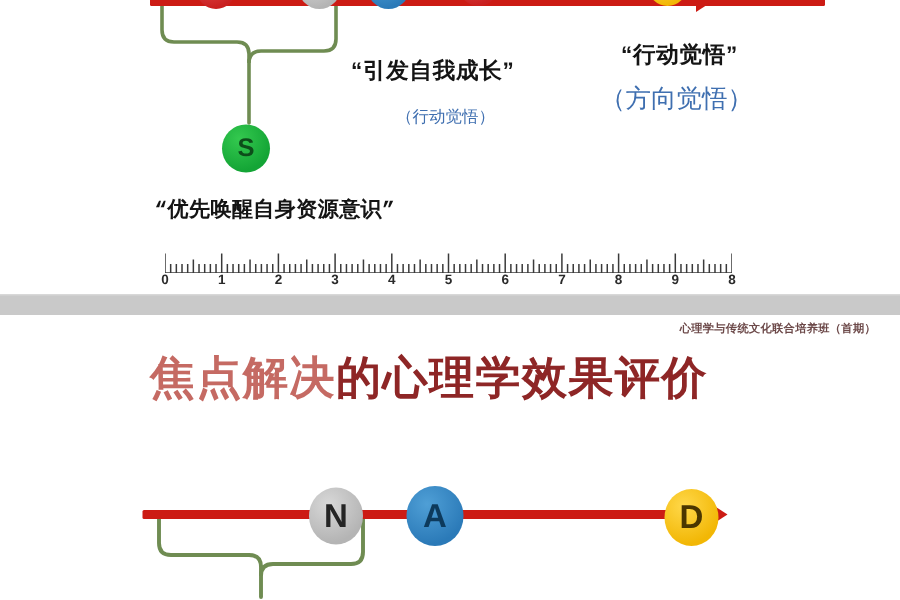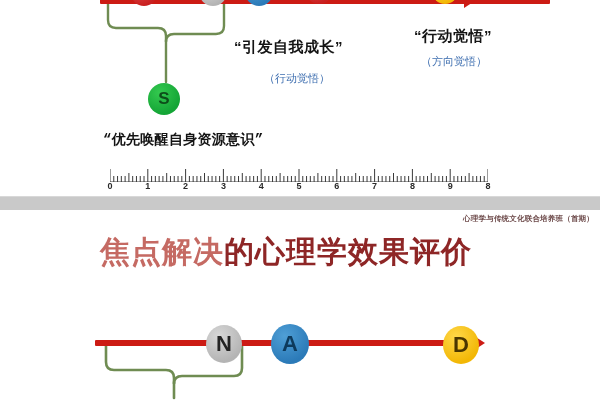--- a/index.html
+++ b/index.html
@@ -90,21 +90,21 @@
     position: absolute;
     white-space: nowrap;
     color: #3f6fb0;
     font-weight: 400;
   }
 
   
   #t-grow      { left: 224px; top: 38px;  font-size: 15px; letter-spacing: .5px; margin-left: 10px; }
   #t-grow-sub  { left: 262px; top: 72px;  font-size: 11px; width: 70px; white-space: normal; text-align:center; line-height: 13px;}
   #t-value     { left: 414px; top: 27px;  font-size: 15px; letter-spacing: .5px; }
-  #t-value-sub { left: 421px; top: 54px;  font-size: 11px; }
+  #t-value-sub { left: 400px; top: 54px;  font-size: 17px; }
   #t-resource  { left: 103px; top: 131px; font-size: 14px; letter-spacing: .3px; font-family: Liberation Mono, monospace; }
   #t-resource-sub { left: 312px; top: 133px; font-size: 11px; }
 
   
   .ruler {
     position: absolute;
     left: 110px;
     top: 168px;
     width: 378px;
     height: 26px;
@@ -121,21 +121,21 @@
     position: absolute;
     transform: translateX(-50%);
     font-size: 9px;
     font-weight: 700;
     color: #2a2a2a;
   }
 
   
   .slide-corner-note {
     position: absolute;
-    right: 6px;
+    right: 16px;
     top: 4px;
     font-size: 7.5px;
     color: #6d4a4a;
     font-weight: 700;
     letter-spacing: .2px;
     white-space: nowrap;
   }
   .slide-title {
     position: absolute;
     left: 0;

